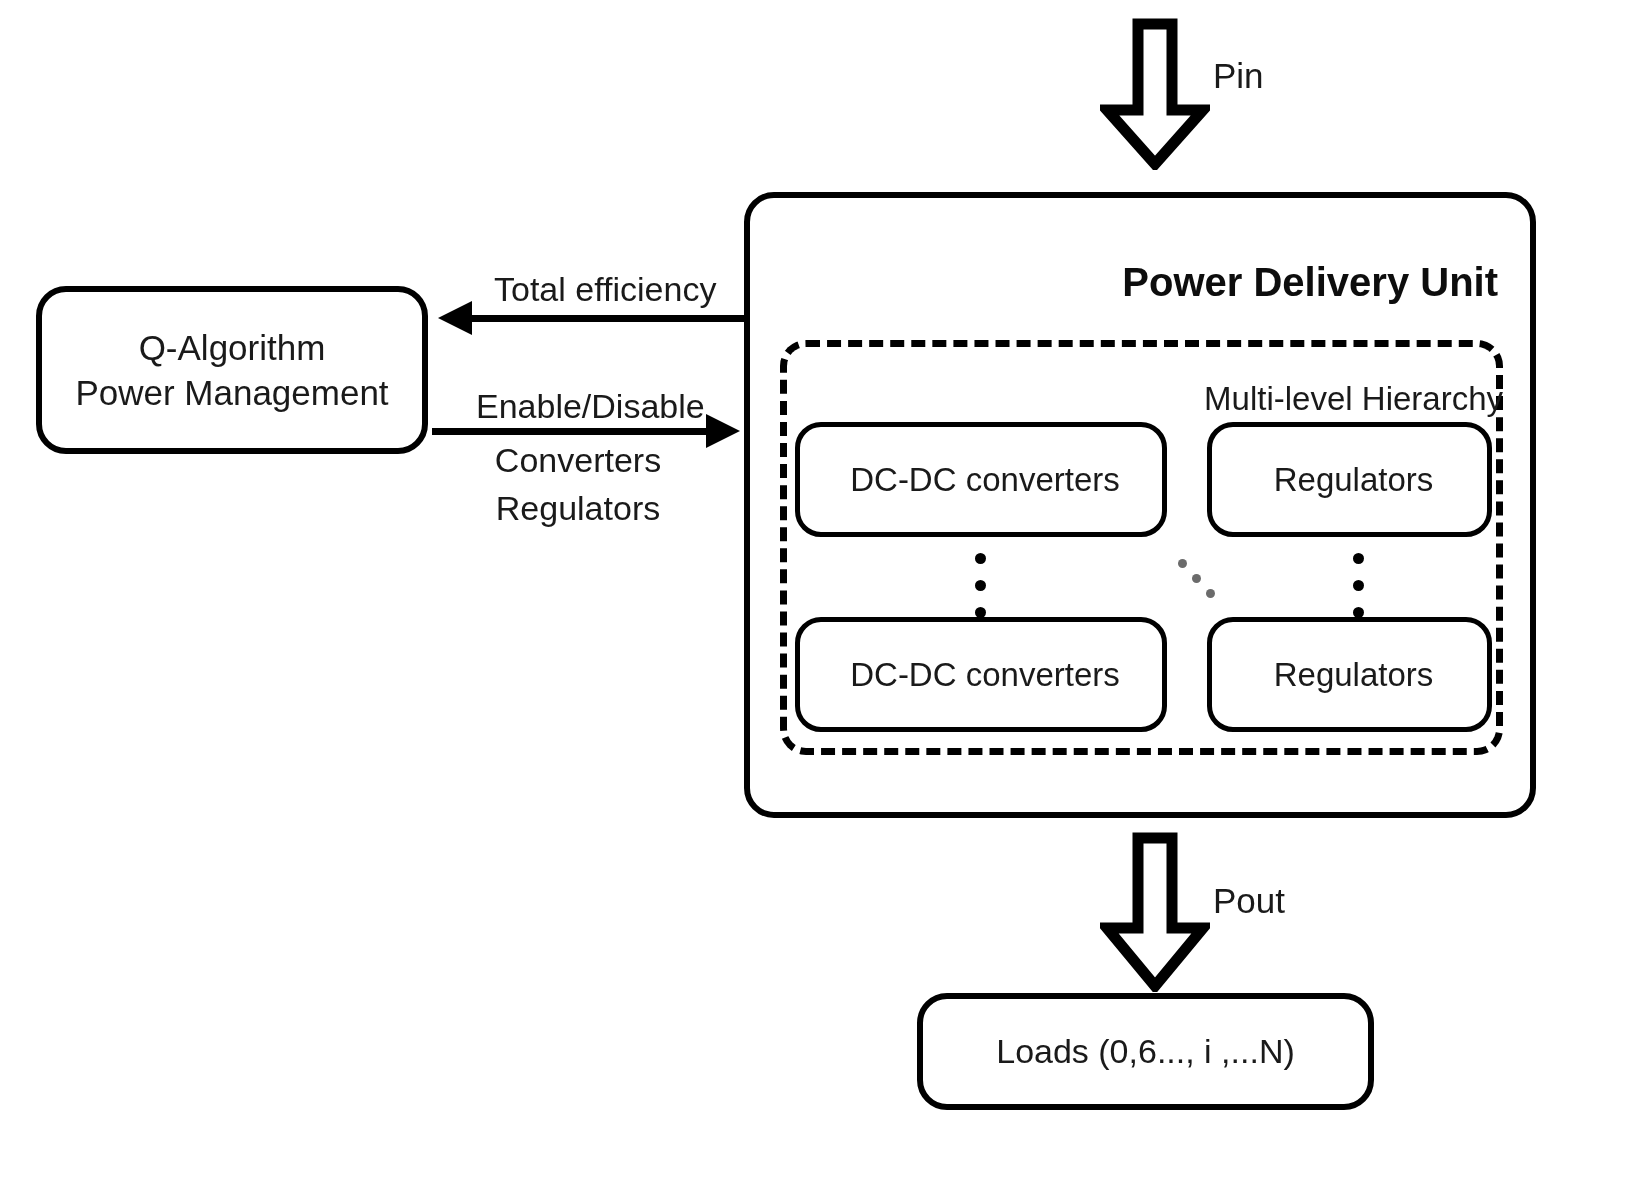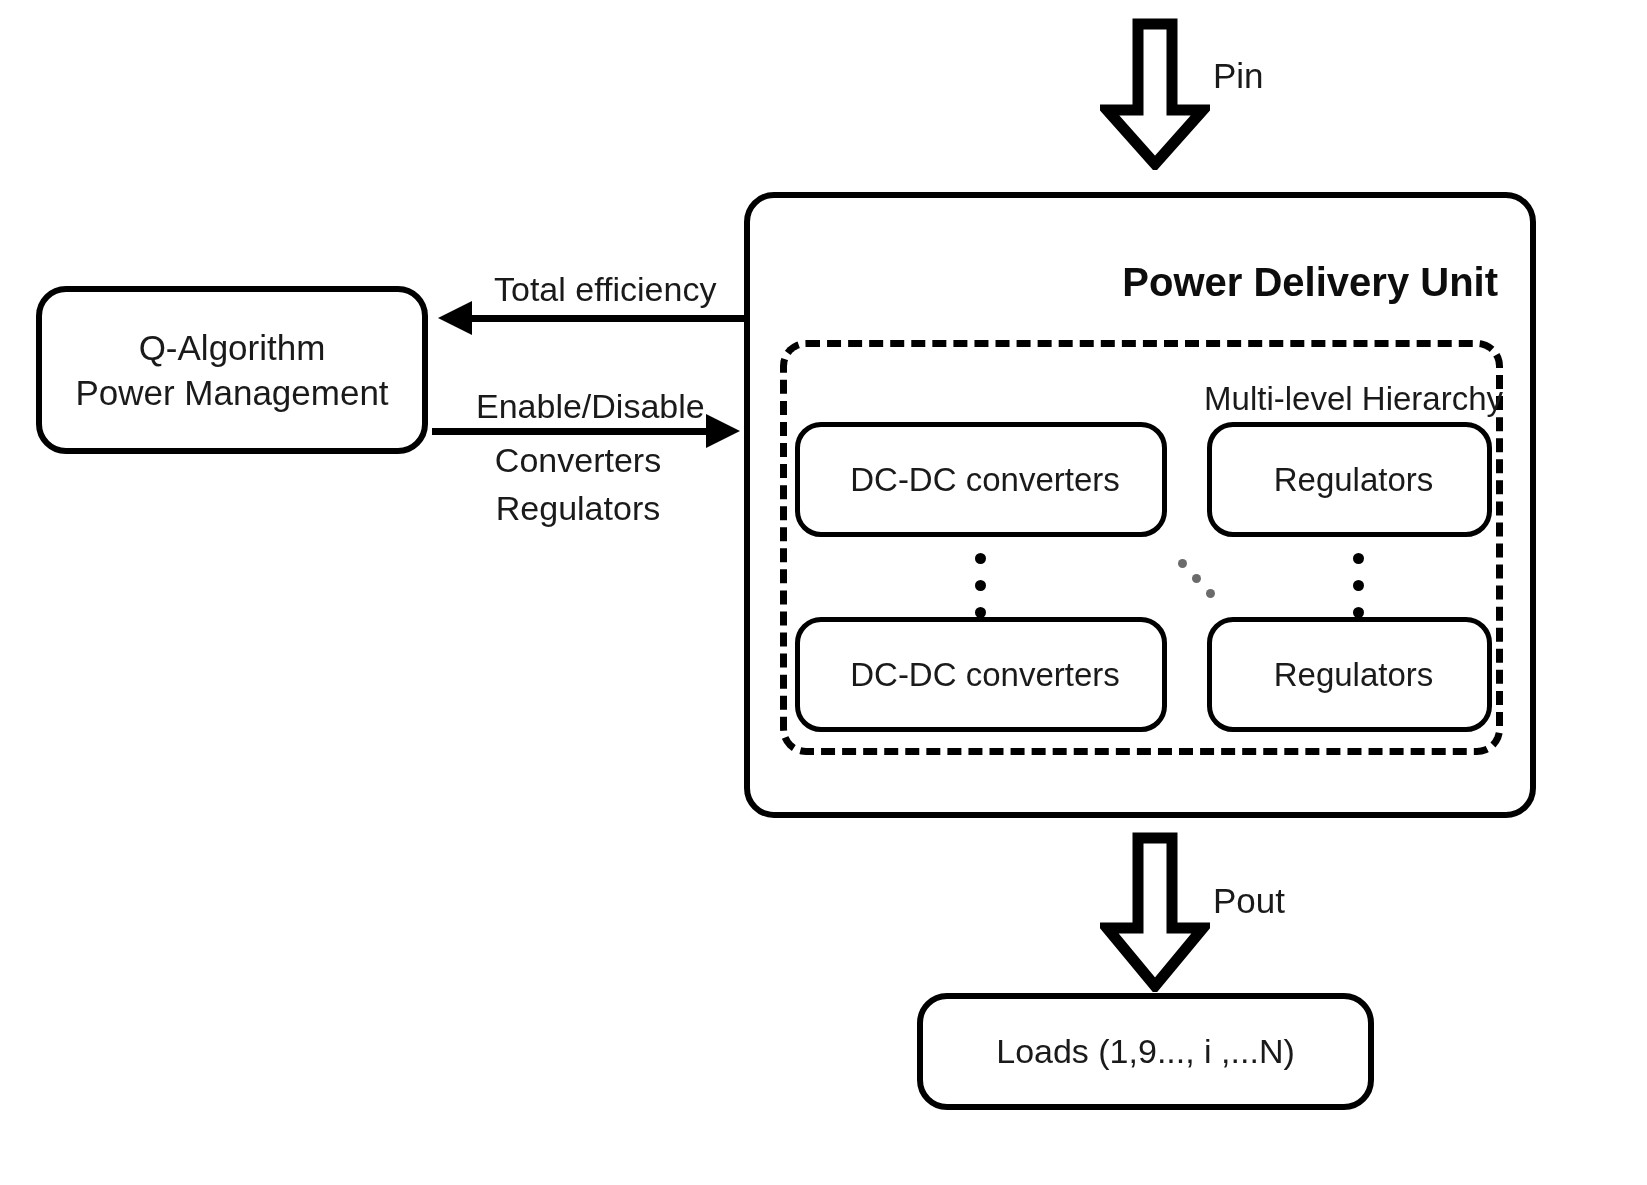--- a/index.html
+++ b/index.html
@@ -183,16 +183,16 @@
   <div class="lbl flow-text" style="left:432px; top:488px; width:292px; text-align:center;">Regulators</div>
 
   <div class="block-arrow" style="left:1100px; top:832px;">
     <svg width="110" height="160" viewBox="0 0 110 160">
       <polygon points="38,6 72,6 72,96 103,96 55,154 7,96 38,96" fill="#ffffff" stroke="#000000" stroke-width="11" stroke-linejoin="miter"></polygon>
     </svg>
   </div>
   <div class="lbl port-text" style="left:1213px; top:880px;">Pout</div>
 
   <div class="box" id="loads-box" style="left:917px; top:993px; width:457px; height:117px;">
-    <span id="loads-text">Loads (1,9..., i ,...N)</span>
+    <span id="loads-text">Loads (0,6..., i ,...N)</span>
   </div>
 
 </div>
 
 </body></html>

